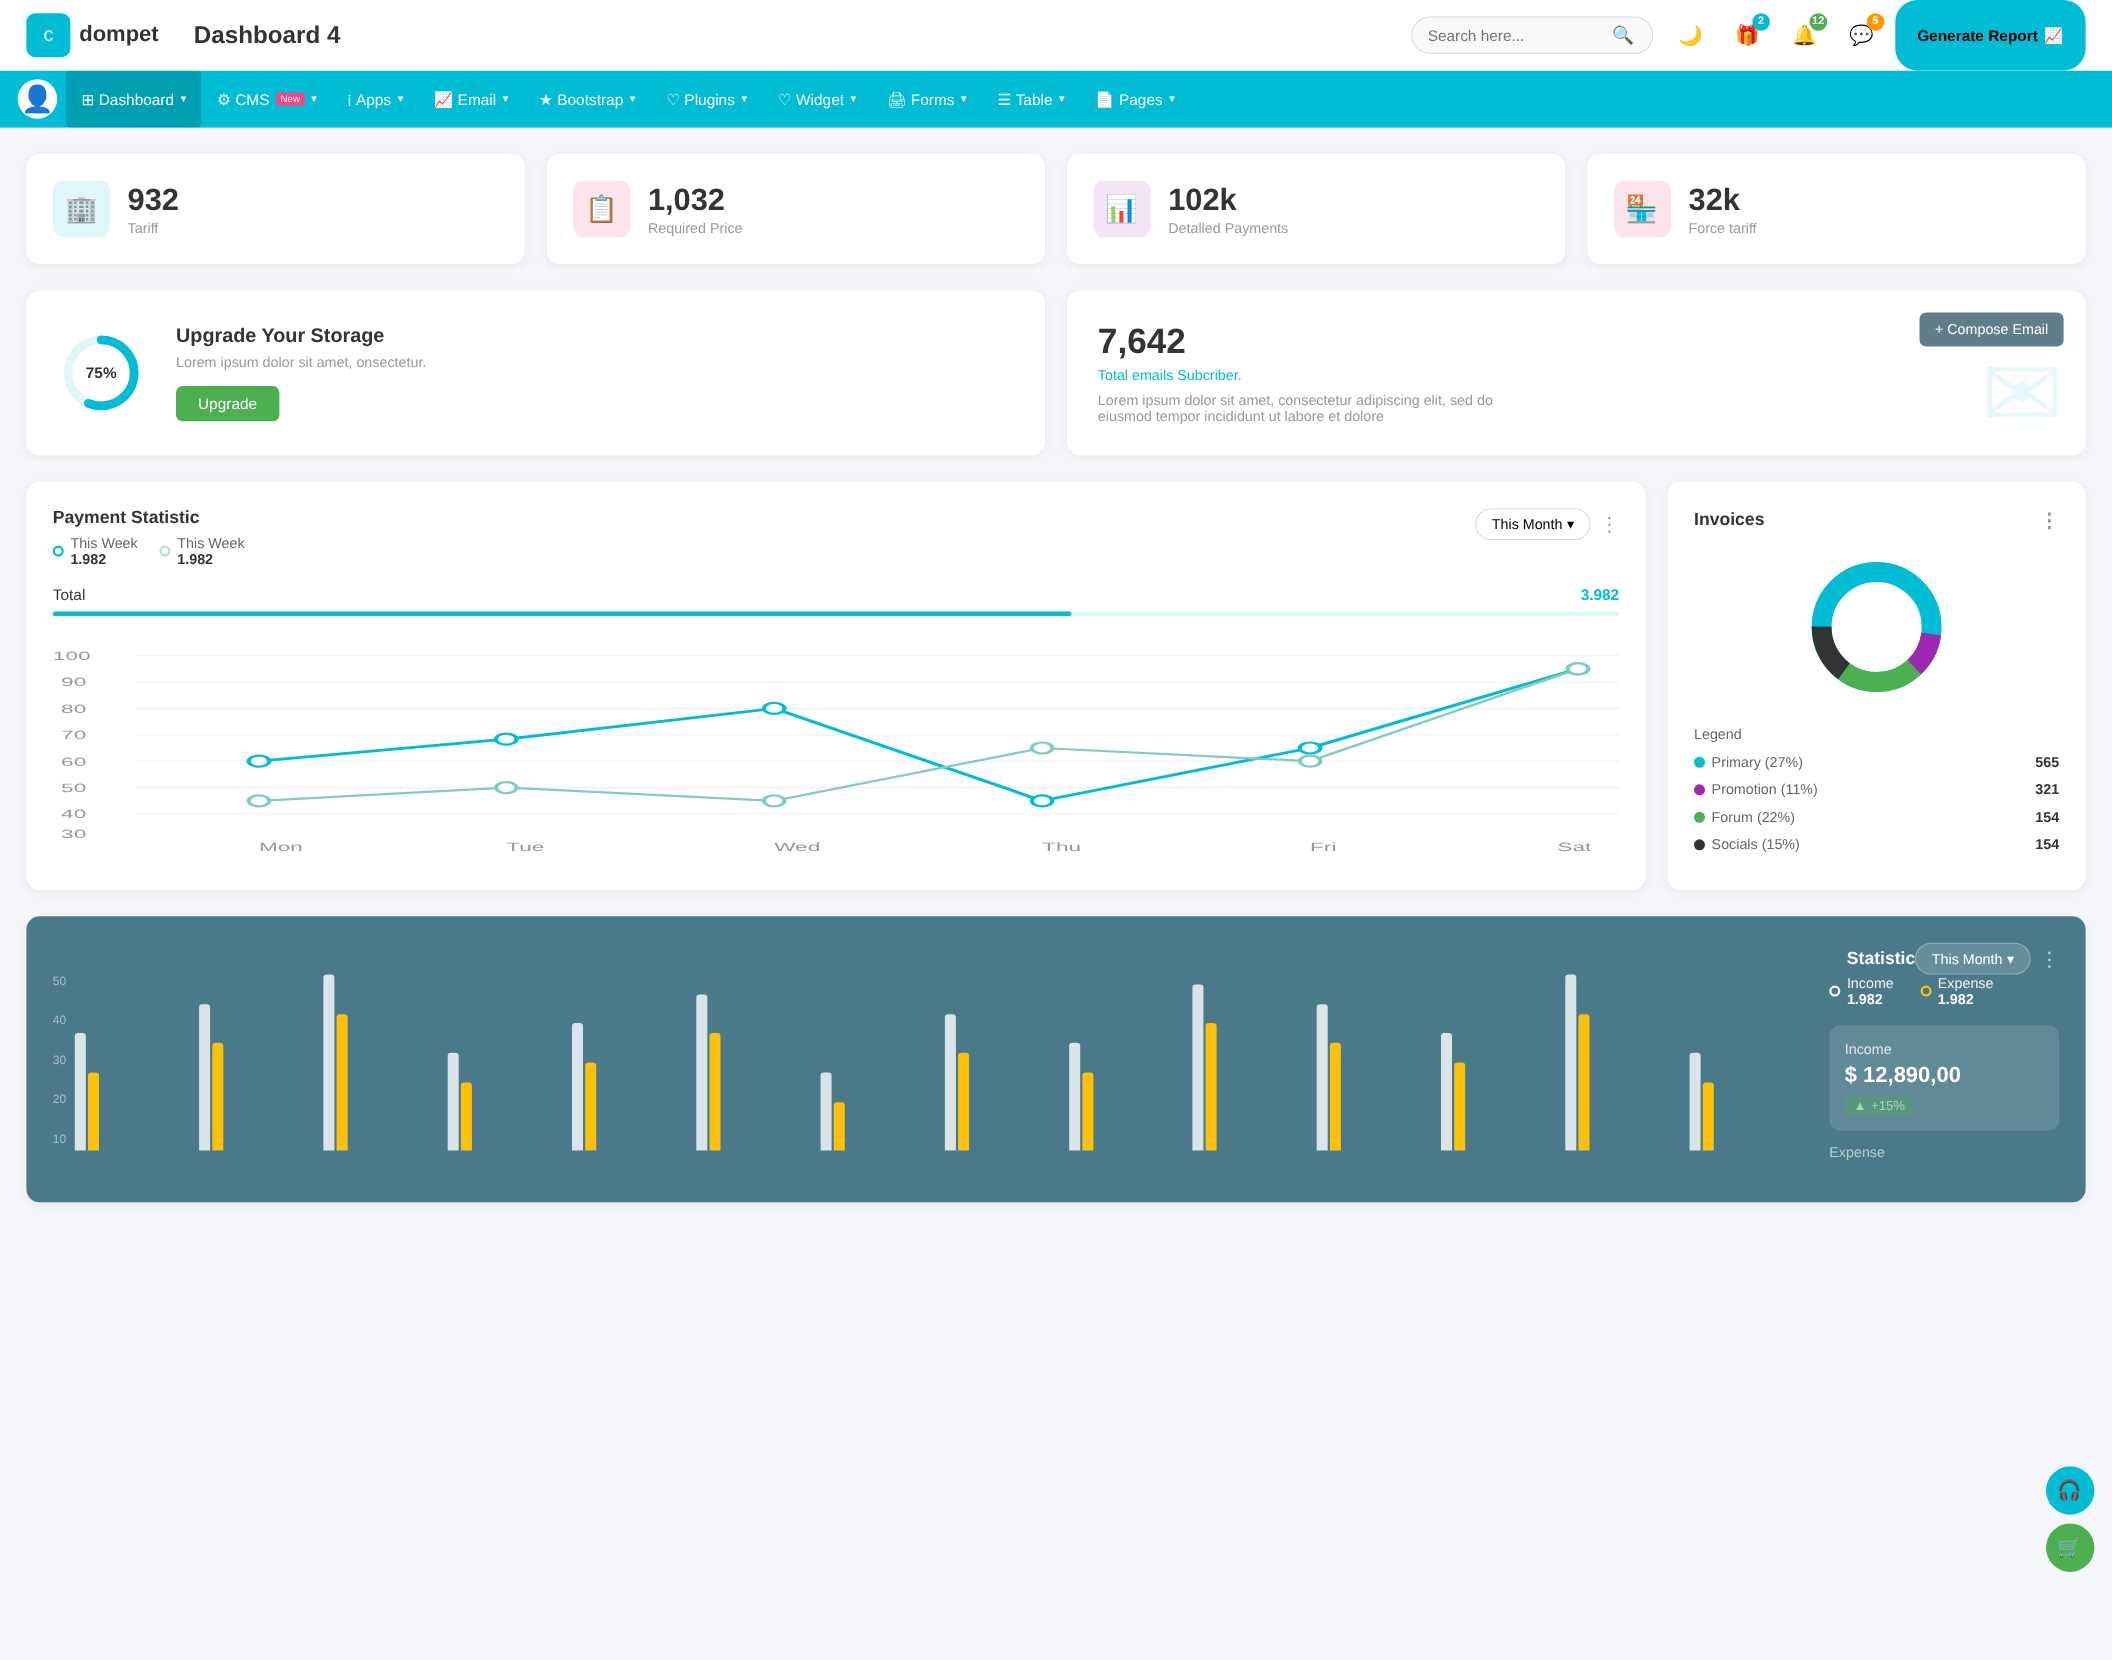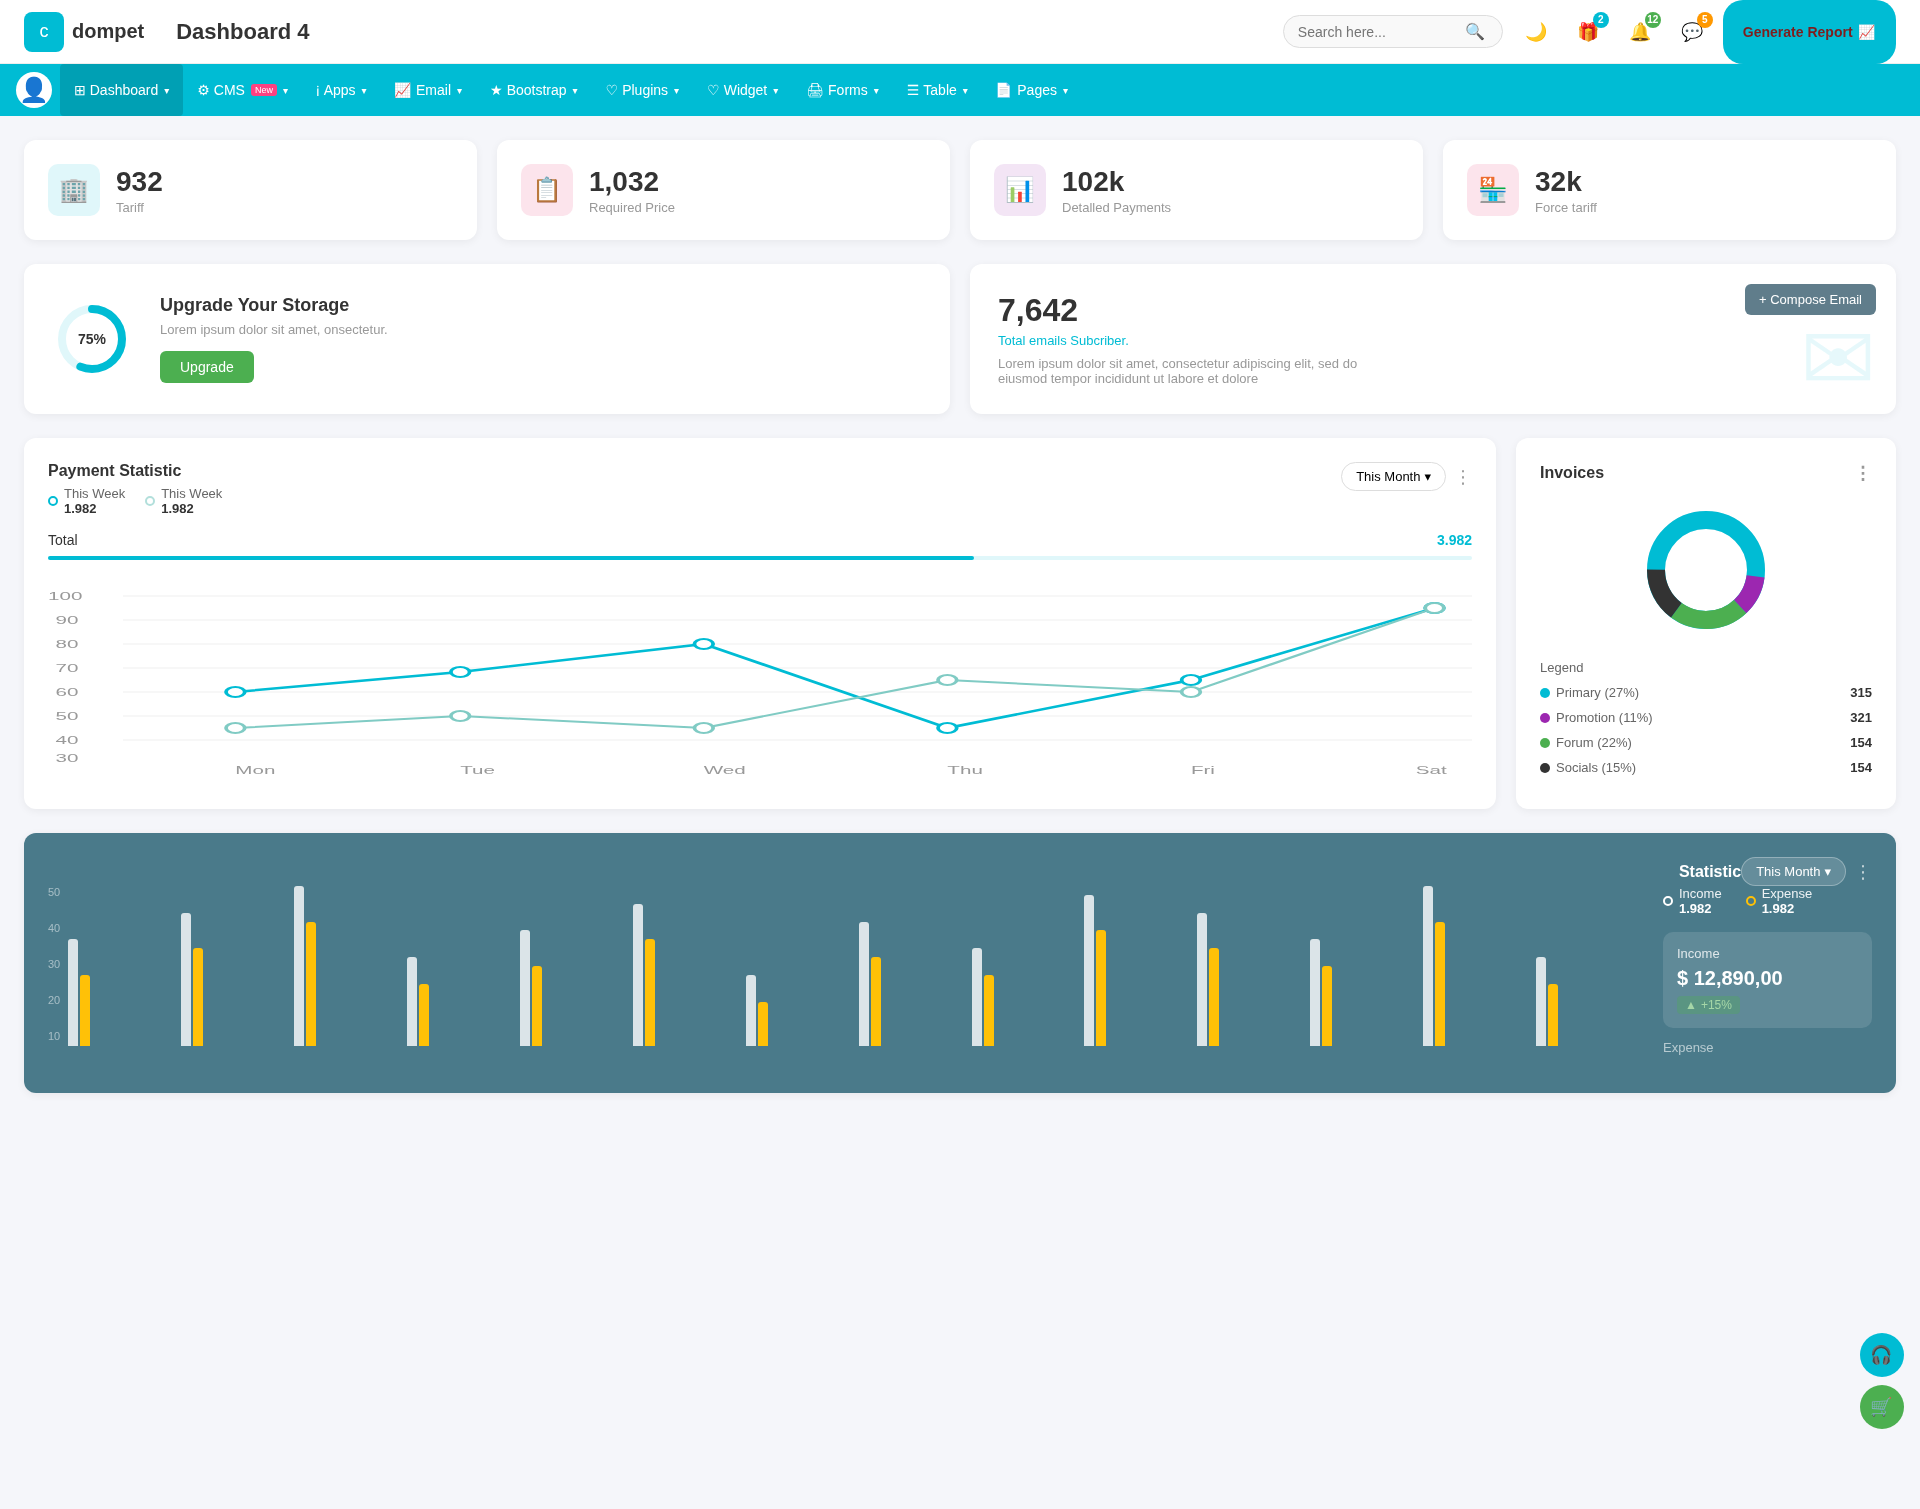--- a/index.html
+++ b/index.html
@@ -19,21 +19,21 @@
       padding: 6px 14px; gap: 8px; width: 220px; background: #f9f9f9; }
     .search-box input { border: none; background: transparent; outline: none; font-size: 14px; width: 160px; }
     .header-icons { display: flex; align-items: center; gap: 16px; margin-left: 16px; }
     .icon-btn { position: relative; width: 36px; height: 36px; display: flex; align-items: center;
       justify-content: center; cursor: pointer; font-size: 18px; color: #666; }
     .badge { position: absolute; top: -2px; right: -2px; background: #00bcd4; color: #fff;
       border-radius: 50%; width: 16px; height: 16px; font-size: 10px; display: flex;
       align-items: center; justify-content: center; font-weight: 700; }
     .badge.green { background: #4caf50; }
     .badge.orange { background: #ff9800; }
-    .generate-btn { background: #00bcd4; color: #7f1d1d; border: none; border-radius: 20px;
+    .generate-btn { background: #00bcd4; color: #000000; border: none; border-radius: 20px;
       padding: 24px 20px; font-size: 14px; font-weight: 600; cursor: pointer; display: flex;
       align-items: center; gap: 6px; margin-left: 12px; }
 
     
     .nav { background: #00bcd4; display: flex; align-items: center; padding: 0 16px; height: 52px; }
     .nav-avatar { width: 36px; height: 36px; border-radius: 50%; background: #fff;
       overflow: hidden; margin-right: 8px; display: flex; align-items: center; justify-content: center; }
     .nav-item { display: flex; align-items: center; gap: 4px; padding: 0 14px; height: 52px;
       color: #fff; font-size: 14px; font-weight: 500; cursor: pointer; position: relative; }
     .nav-item.active { background: rgba(0,0,0,0.15); border-radius: 4px; }
@@ -394,21 +394,21 @@
           <circle cx="70" cy="70" r="50" fill="none" stroke="#333" stroke-width="18" stroke-dasharray="47.12 267.04" transform="rotate(-90 70 70)" style="stroke-dashoffset: -188.50"></circle>
         </svg>
       </div>
       <div class="legend-table">
         <div style="font-size:13px;font-weight:400;color:#666;margin-bottom:10px;">Legend</div>
         <div class="legend-table-row">
           <div class="legend-name">
             <span class="legend-circle" style="background:#00bcd4;"></span>
             <span>Primary (27%)</span>
           </div>
-          <span class="legend-num">315</span>
+          <span class="legend-num">565</span>
         </div>
         <div class="legend-table-row">
           <div class="legend-name">
             <span class="legend-circle" style="background:#9c27b0;"></span>
             <span>Promotion (11%)</span>
           </div>
           <span class="legend-num">321</span>
         </div>
         <div class="legend-table-row">
           <div class="legend-name">

